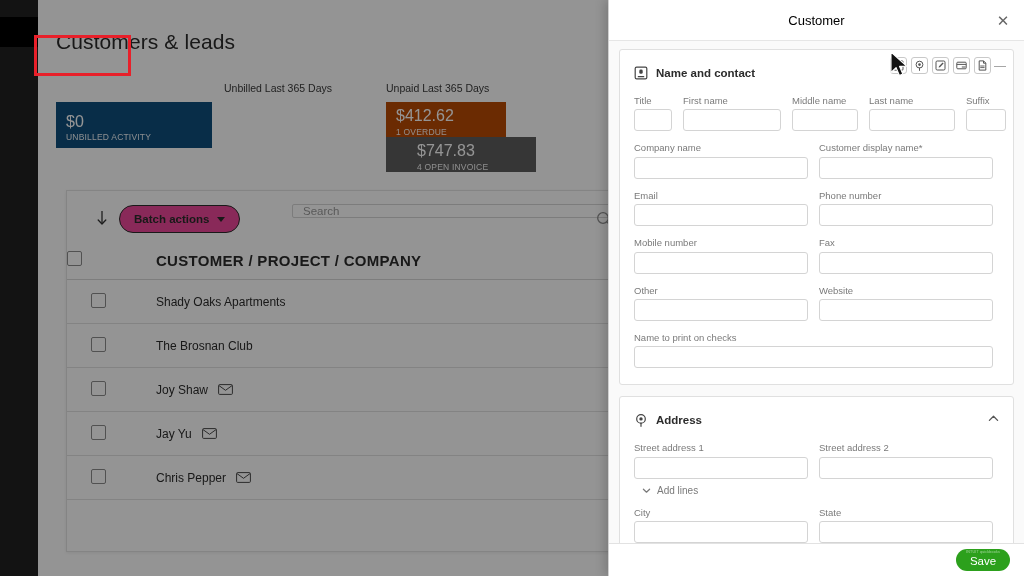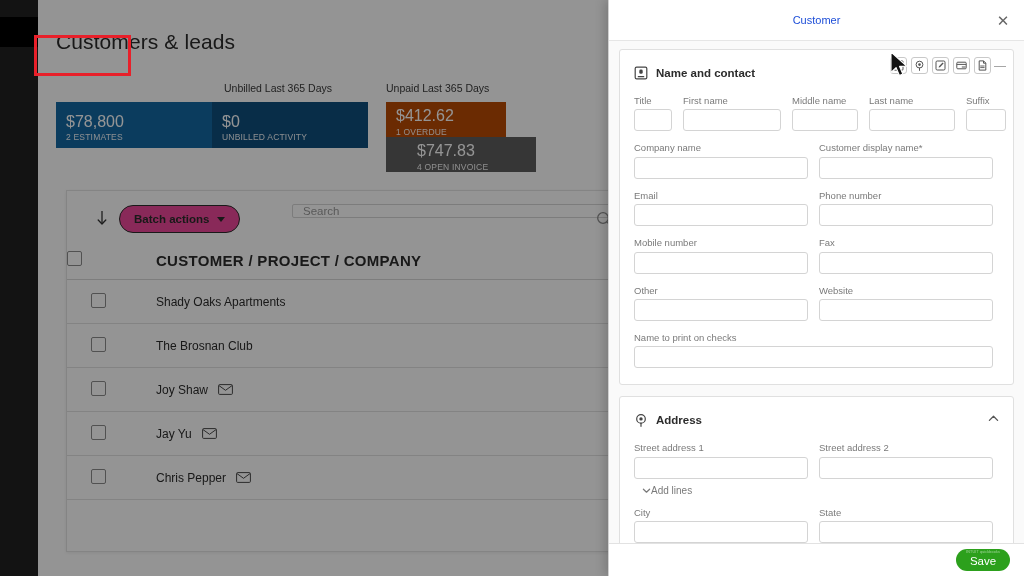--- a/index.html
+++ b/index.html
@@ -119,21 +119,21 @@
     position: absolute; left: 608px; top: 0; width: 416px; height: 576px;
     background: #fafafa; border-left: 1px solid #d0d0d0;
     box-shadow: -3px 0 10px rgba(0,0,0,.18);
     display: flex; flex-direction: column;
   }
   .panel-head {
     position: relative; height: 41px; flex: 0 0 41px; background: #fff;
     border-bottom: 1px solid #e6e6e6;
     display: flex; align-items: center; justify-content: center;
   }
-  .panel-title { font-size: 11px; color: #1d4ed8; }
+  .panel-title { font-size: 13px; color: #000000; }
   .close-x {
     position: absolute; right: 12px; top: 11px; width: 18px; height: 18px;
     display: flex; align-items: center; justify-content: center;
     font-size: 15px; color: #666; cursor: pointer; line-height: 1;
   }
 
   .panel-body {
     flex: 1 1 auto; overflow: hidden; background: #fafafa;
     padding: 8px 10px 0 10px; position: relative;
   }
@@ -185,21 +185,21 @@
   }
   .w-title { width: 38px; }
   .w-first { width: 98px; }
   .w-middle { width: 66px; }
   .w-last { width: 86px; }
   .w-suffix { width: 40px; }
   .w-half { width: 174px; }
   .w-full { width: 359px; }
 
   .add-lines {
-    display: flex; align-items: center; margin-top: 6px;
+    display: flex; align-items: center; gap: 6px; margin-top: 6px;
     font-size: 10px; color: #7a7a7a; cursor: pointer; padding-left: 8px;
   }
   .chev-dn { width: 9px; height: 9px; }
   .chev-dn svg { display: block; }
 
   .panel-foot {
     flex: 0 0 33px; height: 33px; background: #fff; border-top: 1px solid #e2e2e2;
     display: flex; align-items: center; justify-content: flex-end; padding-right: 14px;
     position: relative;
   }
@@ -236,24 +236,20 @@
 
       <div class="page-title">Customers &amp; leads</div>
 
       <div class="kpi-wrap">
         <div class="kpi-caption-row">
           <div class="kpi-caption c1">Unbilled Last 365 Days</div>
           <div class="kpi-caption c2">Unpaid Last 365 Days</div>
         </div>
         <div class="kpi-bars">
           <div class="kpi-group g1">
-            <div class="kpi-tile t-est">
-              <div class="kpi-val">$78,800</div>
-              <div class="kpi-sub">2 ESTIMATES</div>
-            </div>
             <div class="kpi-tile t-unb">
               <div class="kpi-val">$0</div>
               <div class="kpi-sub">UNBILLED ACTIVITY</div>
             </div>
           </div>
           <div class="kpi-group g2">
             <div class="kpi-tile t-over">
               <div class="kpi-val">$412.62</div>
               <div class="kpi-sub">1 OVERDUE</div>
             </div>

